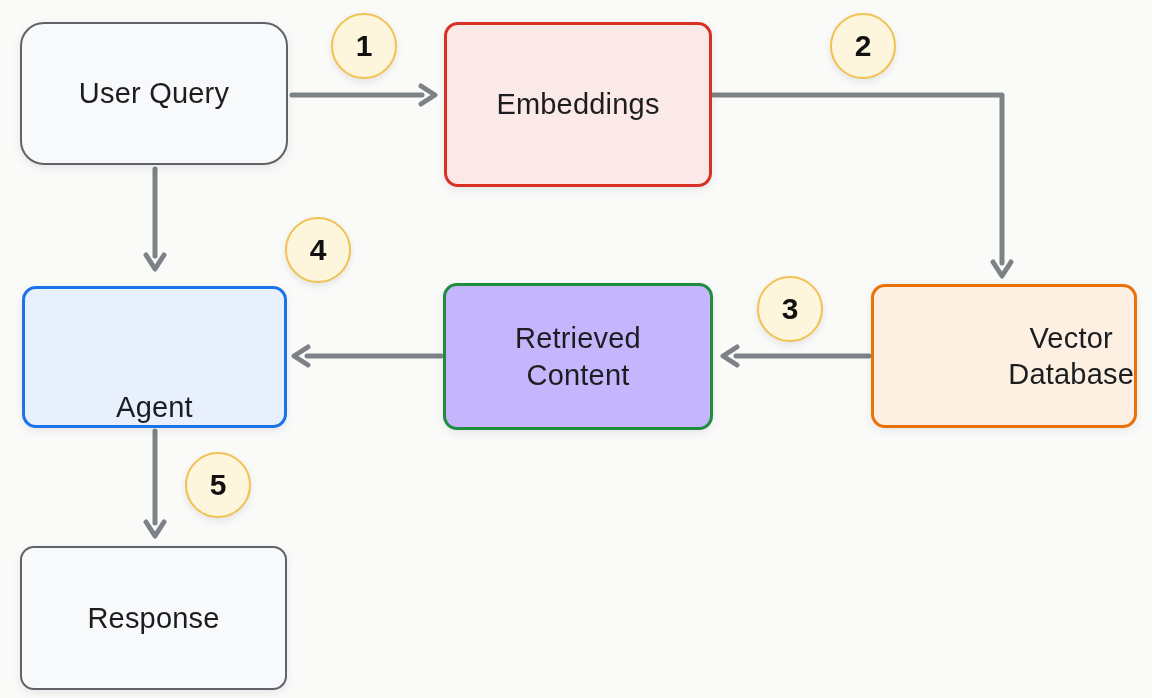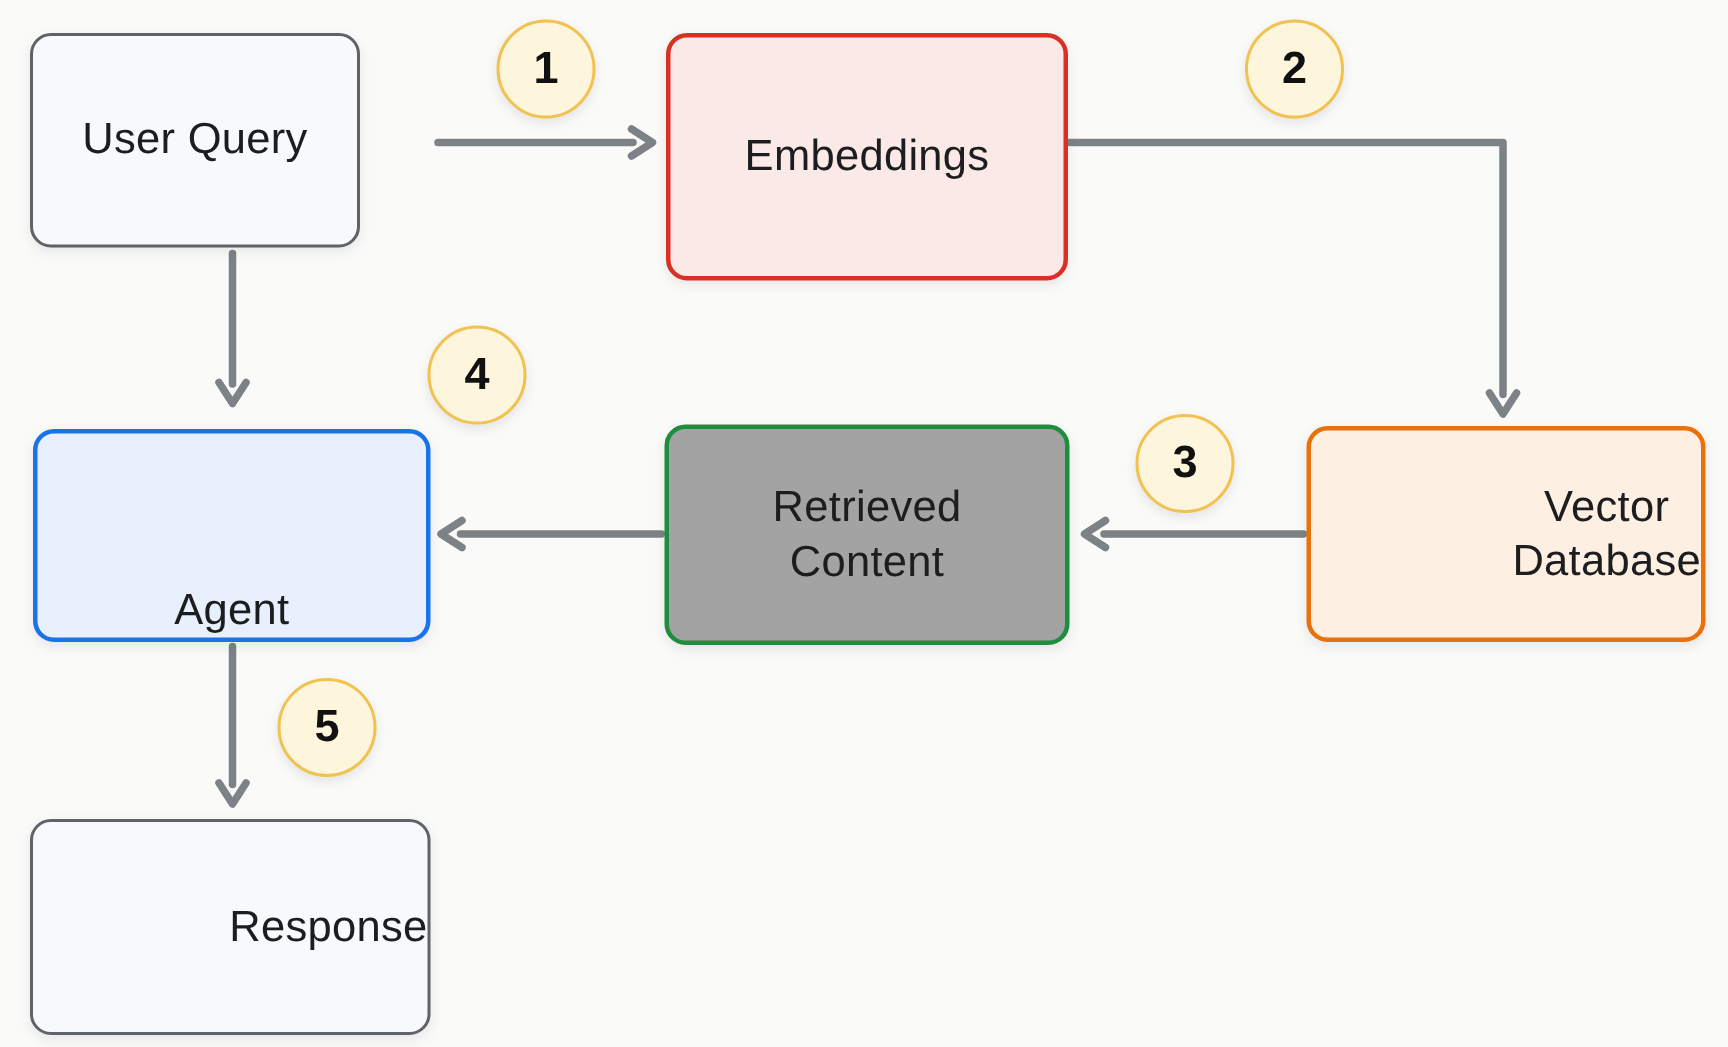--- a/index.html
+++ b/index.html
@@ -53,26 +53,26 @@
   }
   .node .label{
     font-size:29px;
     font-weight:500;
     letter-spacing:0.2px;
     color:#1c1d1f;
     text-align:center;
     white-space:pre-line;
     line-height:1.25;
   }
-  .node-user-query{left:20px;top:22px;width:220px;height:143px;border-width:2.5px;}
+  .node-user-query{left:20px;top:22px;width:268px;height:143px;border-width:2.5px;border-radius:24px;}
   .node-embeddings{left:444px;top:22px;width:268px;height:165px;}
   .node-vector-database{left:871px;top:284px;width:266px;height:144px;}
   .node-retrieved-content{left:443px;top:283px;width:270px;height:147px;}
   .node-agent{left:22px;top:286px;width:265px;height:142px;align-items:flex-end;}
-  .node-response{left:20px;top:546px;width:267px;height:144px;border-width:2.5px;justify-content:flex-end;}
+  .node-response{left:20px;top:546px;width:267px;height:144px;border-width:2.5px;}
   .badge{
     position:absolute;
     z-index:3;
     width:66px;height:66px;
     border-radius:50%;
     background:var(--badge-fill);
     border:2.5px solid var(--badge-border);
     display:flex;
     align-items:center;
     justify-content:center;
@@ -113,21 +113,21 @@
 
   <div class="node node-embeddings" style="background: rgb(251, 233, 231); border-color: rgb(217, 48, 37);">
     <span class="label">Embeddings</span>
   </div>
 
   <div class="node node-vector-database" style="background: rgb(254, 239, 227); border-color: rgb(232, 113, 10); justify-content: flex-end;">
     <span class="label">Vector
 Database</span>
   </div>
 
-  <div class="node node-retrieved-content" style="background: #a3a3a3; border-color: rgb(30, 142, 62);">
+  <div class="node node-retrieved-content" style="background: #c4b5fd; border-color: rgb(30, 142, 62);">
     <span class="label">Retrieved
 Content</span>
   </div>
 
   <div class="node node-agent" style="background: rgb(232, 240, 254); border-color: rgb(26, 115, 232);">
     <span class="label">Agent</span>
   </div>
 
   <div class="node node-response" style="background: rgb(248, 249, 250); border-color: rgb(95, 99, 104);">
     <span class="label">Response</span>

